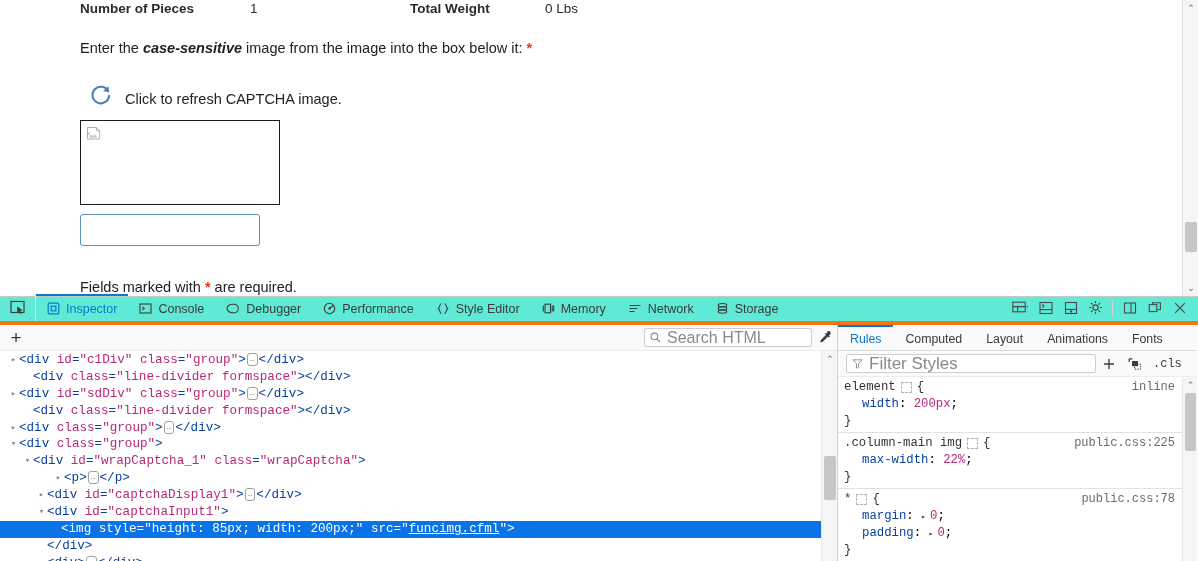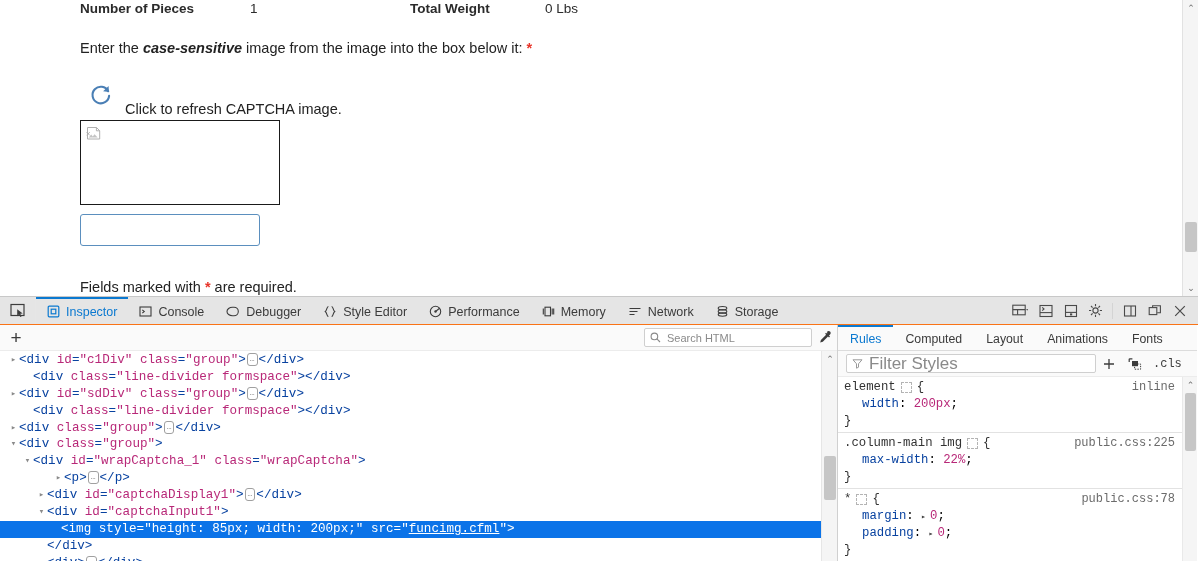--- a/index.html
+++ b/index.html
@@ -43,21 +43,21 @@
   .captcha-prompt b { font-weight: bold; font-style: italic; }
   .req-star { color: #e8352a; font-weight: bold; }
 
   .refresh-btn {
     position: absolute; left: 88px; top: 82px;
     width: 26px; height: 26px;
     cursor: pointer;
     background: none; border: none; padding: 0;
   }
   .refresh-caption {
-    position: absolute; left: 125px; top: 101px;
+    position: absolute; left: 125px; top: 91px;
     font-size: 14.5px; color: #222; white-space: nowrap;
   }
 
   .captcha-display {
     position: absolute; left: 80px; top: 120px;
     width: 200px; height: 85px;
     border: 1px solid #1a1a1a;
     background: #fff;
   }
   .broken-img {
@@ -105,22 +105,22 @@
   .devtools {
     position: absolute; left: 0; top: 296px;
     width: 1198px; height: 265px;
     background: #ffffff;
     border-top: 1px solid #c8c8c8;
     font-family: "Liberation Sans", sans-serif;
   }
   .dt-toolbar {
     position: relative;
     height: 28px; width: 1198px;
-    background: #e5e5e5;
-    border-bottom: 1px solid #f97316;
+    background: #5eead4;
+    border-bottom: 4px solid #f97316;
     display: flex; align-items: flex-end;
   }
   .picker-btn {
     width: 36px; height: 27px;
     display: flex; align-items: center; justify-content: center;
     cursor: pointer;
     border-right: 1px solid #e6e6e6;
   }
   .dt-tabs { display: flex; align-items: stretch; height: 27px; }
   .dt-tab {
@@ -170,21 +170,21 @@
     width: 168px; height: 19px;
     border: 1px solid #cfcfcf; border-radius: 2px;
     background: #fff;
     display: flex; align-items: center;
   }
   .search-html .mag {
     margin-left: 5px; color: #9a9a9a; display: flex; align-items: center;
   }
   .search-html input {
     border: none; outline: none; background: transparent;
-    font-size: 11px; color: #555; margin-left: 4px; width: 130px;
+    font-size: 16px; color: #555; margin-left: 4px; width: 130px;
     font-family: "Liberation Sans", sans-serif;
   }
   .search-html input::placeholder { color: #8a8a8a; }
   .eyedropper {
     width: 26px; height: 25px;
     display: flex; align-items: center; justify-content: center;
     cursor: pointer; color: #3c3c3c;
   }
 
   .tree {
@@ -411,37 +411,37 @@
           <span class="ti">
             <svg width="14" height="13" viewBox="0 0 14 13">
               <path d="M1 6.5 A5.5 4.3 0 0 1 6.5 2.2 L8 2.2 A4.3 4.3 0 0 1 8 10.8 L6.5 10.8 A5.5 4.3 0 0 1 1 6.5 Z" fill="none" stroke="#3c3c3c" stroke-width="1.1"></path>
             </svg>
           </span>
           <span>Debugger</span>
         </div>
 
         <div class="dt-tab">
           <span class="ti">
-            <svg width="14" height="13" viewBox="0 0 14 13">
-              <path d="M5.4 1.5 C3.6 1.5 4.2 5.2 2.3 6.5 C4.2 7.8 3.6 11.5 5.4 11.5" fill="none" stroke="#3c3c3c" stroke-width="1.1"></path>
-              <path d="M8.6 1.5 C10.4 1.5 9.8 5.2 11.7 6.5 C9.8 7.8 10.4 11.5 8.6 11.5" fill="none" stroke="#3c3c3c" stroke-width="1.1"></path>
-            </svg>
-          </span>
-          <span>Style Editor</span>
-        </div>
-
-        <div class="dt-tab">
-          <span class="ti">
             <svg width="13" height="13" viewBox="0 0 13 13">
               <circle cx="6.5" cy="6.5" r="5.2" fill="none" stroke="#3c3c3c" stroke-width="1.1"></circle>
               <path d="M6.5 6.5 L10.6 3.2" stroke="#3c3c3c" stroke-width="1.1" fill="none"></path>
               <circle cx="6.5" cy="6.5" r="1.2" fill="#3c3c3c"></circle>
             </svg>
           </span>
           <span>Performance</span>
+        </div>
+
+        <div class="dt-tab">
+          <span class="ti">
+            <svg width="14" height="13" viewBox="0 0 14 13">
+              <path d="M5.4 1.5 C3.6 1.5 4.2 5.2 2.3 6.5 C4.2 7.8 3.6 11.5 5.4 11.5" fill="none" stroke="#3c3c3c" stroke-width="1.1"></path>
+              <path d="M8.6 1.5 C10.4 1.5 9.8 5.2 11.7 6.5 C9.8 7.8 10.4 11.5 8.6 11.5" fill="none" stroke="#3c3c3c" stroke-width="1.1"></path>
+            </svg>
+          </span>
+          <span>Style Editor</span>
         </div>
 
         <div class="dt-tab">
           <span class="ti">
             <svg width="13" height="13" viewBox="0 0 13 13">
               <rect x="3" y="2.2" width="5.5" height="8.6" fill="none" stroke="#3c3c3c" stroke-width="1.1"></rect>
               <path d="M1.3 3.6 v5.8 M10.2 3.6 v5.8 M11.7 3.6 v5.8" stroke="#3c3c3c" stroke-width="1.1"></path>
             </svg>
           </span>
           <span>Memory</span>

